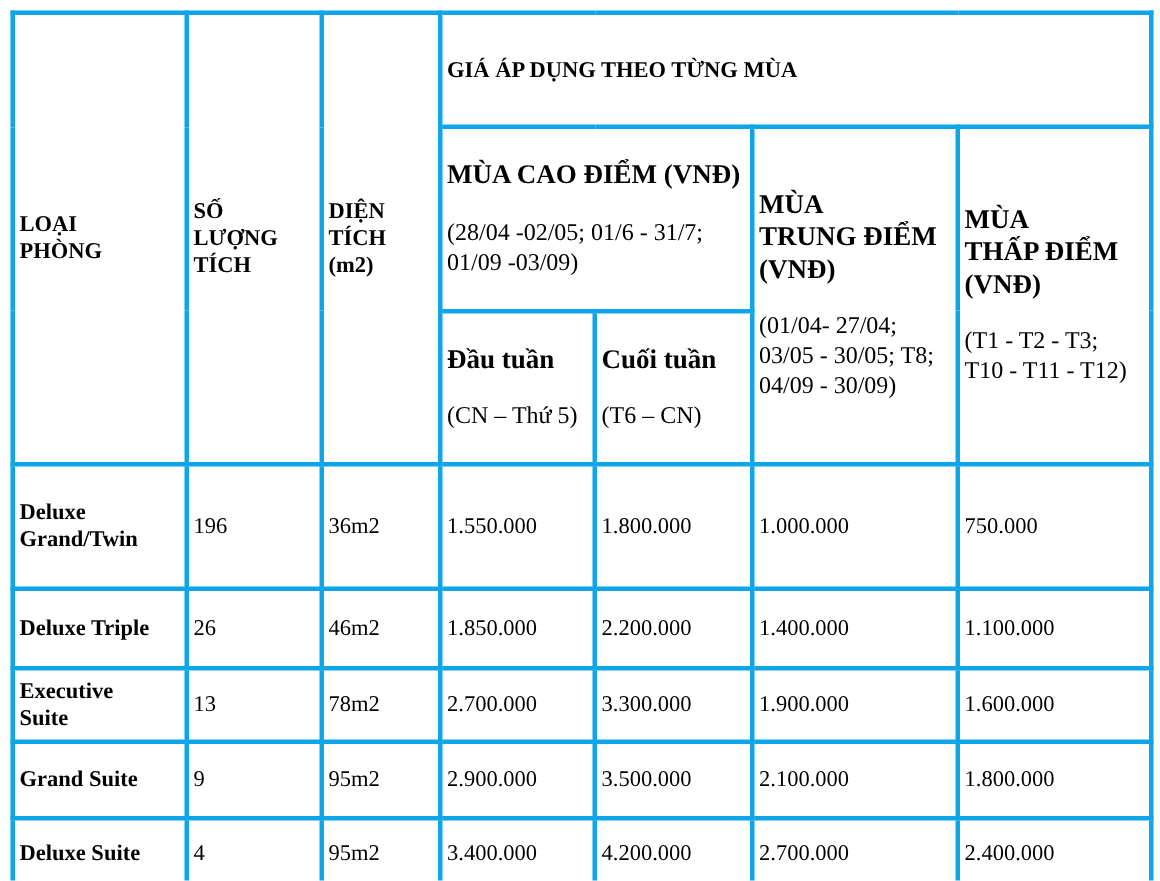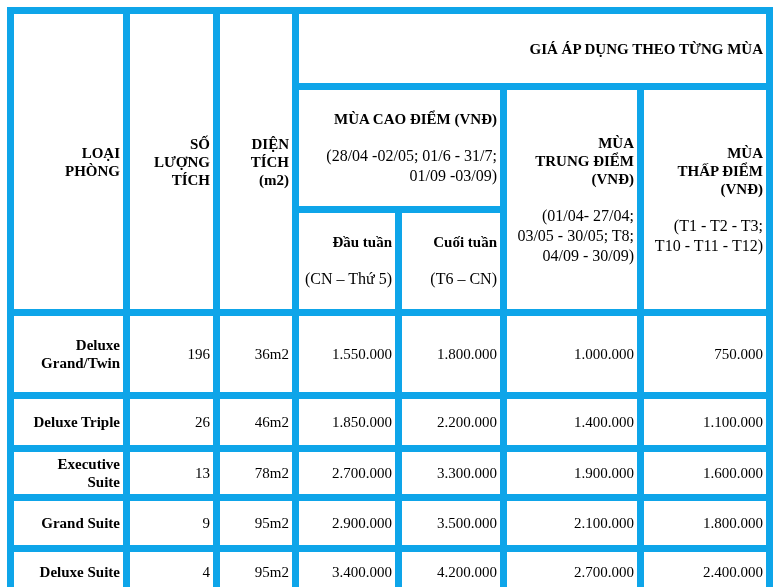--- a/index.html
+++ b/index.html
@@ -18,32 +18,32 @@
     background:#ffffff;
     font-family:"Liberation Serif","DejaVu Serif",serif;
     color:#000000;
   }
   table.price-table{
     border-collapse:collapse;
     table-layout:fixed;
     width:759px;
   }
   table.price-table td{
-    border:7px solid #0ea5e9;
-    text-align:right;
+    border:3px solid #0ea5e9;
+    text-align:left;
     vertical-align:middle;
     padding:2px 3px;
     font-size:15px;
     line-height:1.2;
     white-space:pre-line;
     overflow:hidden;
     word-wrap:break-word;
   }
   .bold{font-weight:bold;}
-  .season-title{font-weight:bold;font-size:15px;line-height:1.2;white-space:pre-line;}
+  .season-title{font-weight:bold;font-size:18px;line-height:1.2;white-space:pre-line;}
   .season-dates{font-weight:normal;font-size:16px;line-height:1.25;white-space:pre-line;}
   
   tr.hr-top   {height:76px;}
   tr.hr-season{height:117px;}
   tr.hr-week  {height:47px;}
   tr.dr-1{height:83px;}
   tr.dr-2{height:53px;}
   tr.dr-3{height:49px;font-family:Liberation Serif, serif;}
   tr.dr-4{height:51px;}
   tr.dr-5{height:47px;}

